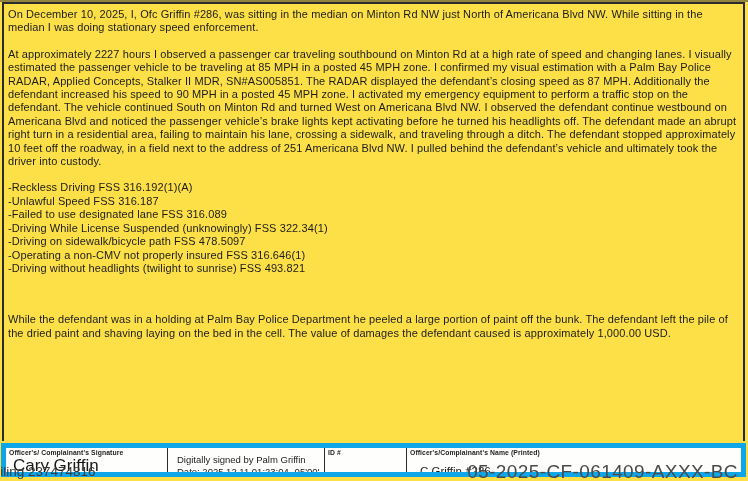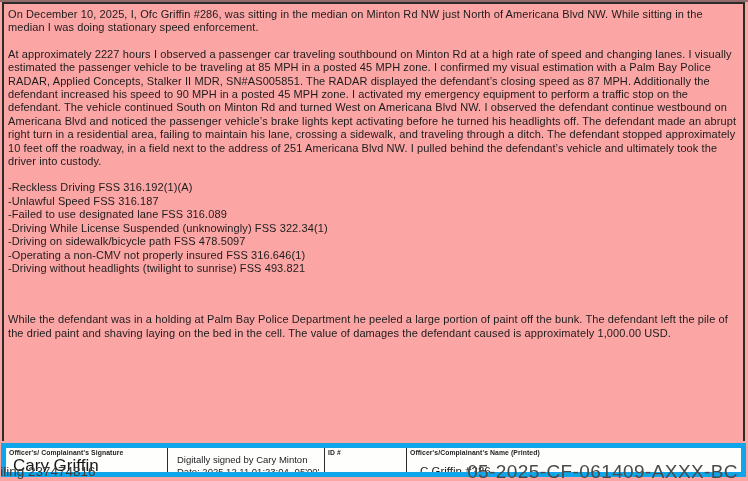--- a/index.html
+++ b/index.html
@@ -1,20 +1,20 @@
 <!DOCTYPE html>
 <html><head>
 <meta charset="utf-8">
 <style>
   html, body { margin: 0; padding: 0; background: #e8e8e8; }
   .page {
     position: relative;
     width: 748px;
     height: 481px;
-    background: #fca5a5;
+    background: #fde047;
     overflow: hidden;
     font-family: "Liberation Sans", sans-serif;
     color: #1c1c1c;
   }
   .doc-box {
     position: absolute;
     left: 2px; top: 2px; right: 3px;
     height: 439px;
     border: 2px solid #2b2b2b;
     border-bottom: none;
@@ -134,21 +134,21 @@
     <p>While the defendant was in a holding at Palm Bay Police Department he peeled a large portion of paint off the bunk. The defendant left the pile of the dried paint and shaving laying on the bed in the cell. The value of damages the defendant caused is approximately 1,000.00 USD.</p>
   </div>
 
   <div class="sig-table">
     <div class="sig-cell col-signature">
       <div class="cell-label">Officer's/ Complainant's Signature</div>
       <div class="signature-value">Cary Griffin</div>
     </div>
     <div class="sig-cell col-digital">
       <div class="digital-lines">
-        <div>Digitally signed by Cary Minton</div>
+        <div>Digitally signed by Palm Griffin</div>
         <div>Date: 2025.12.11 01:23:04 -05'00'</div>
       </div>
     </div>
     <div class="sig-cell col-id">
       <div class="cell-label">ID #</div>
       <div class="id-value">286</div>
     </div>
     <div class="sig-cell col-name">
       <div class="cell-label">Officer's/Complainant's Name (Printed)</div>
       <div class="name-value">C Griffin #286</div>

